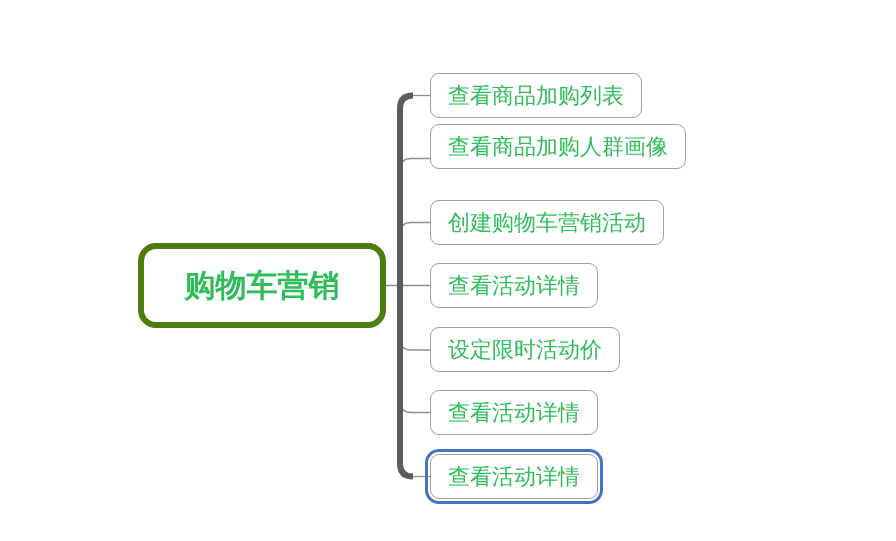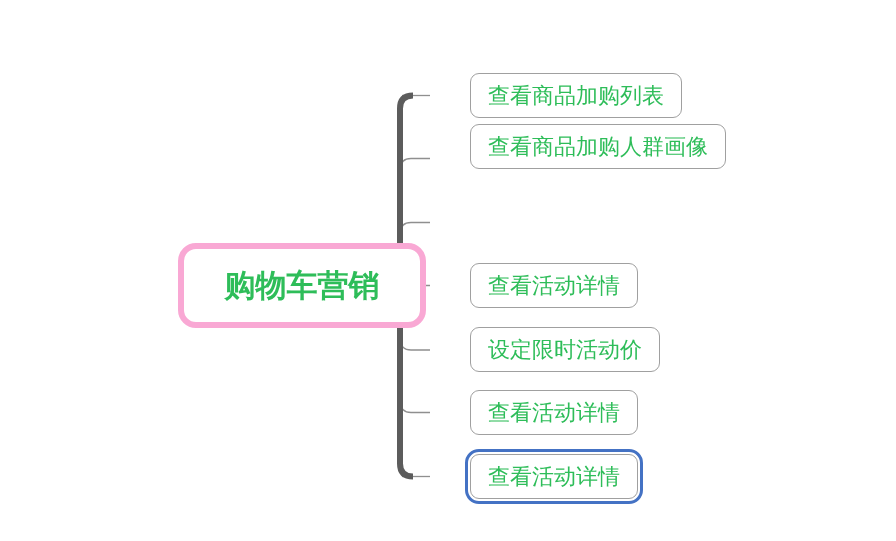--- a/index.html
+++ b/index.html
@@ -10,27 +10,27 @@
     background: #ffffff;
     overflow: hidden;
     font-family: "Liberation Serif", "DejaVu Serif", serif;
   }
   .connectors {
     position: absolute;
     left: 0; top: 0;
     width: 896px; height: 541px;
     z-index: 1;
   }
-  .node { z-index: 2; margin-left: 40px; }
+  .node { z-index: 2; }
   .root-node {
     position: absolute;
     left: 138px; top: 243px;
     width: 248px; height: 85px;
     box-sizing: border-box;
-    border: 6px solid #f9a8d4;
+    border: 6px solid #4d7c0f;
     border-radius: 18px;
     background: #ffffff;
     display: flex;
     align-items: center;
     justify-content: center;
   }
   .root-node .label {
     color: #2ebd59;
     font-size: 31px;
     font-weight: bold;
@@ -81,20 +81,23 @@
   <div class="root-node node">
     <span class="label">购物车营销</span>
   </div>
 
   <div class="child-node node" style="top:73px">
     <span class="label">查看商品加购列表</span>
   </div>
   <div class="child-node node" style="top:124px">
     <span class="label">查看商品加购人群画像</span>
   </div>
+  <div class="child-node node" style="top:200px">
+    <span class="label">创建购物车营销活动</span>
+  </div>
   <div class="child-node node" style="top:263px">
     <span class="label">查看活动详情</span>
   </div>
   <div class="child-node node" style="top:327px">
     <span class="label">设定限时活动价</span>
   </div>
   <div class="child-node node" style="top:390px">
     <span class="label">查看活动详情</span>
   </div>
   <div class="child-node node selected" style="top:454px">

